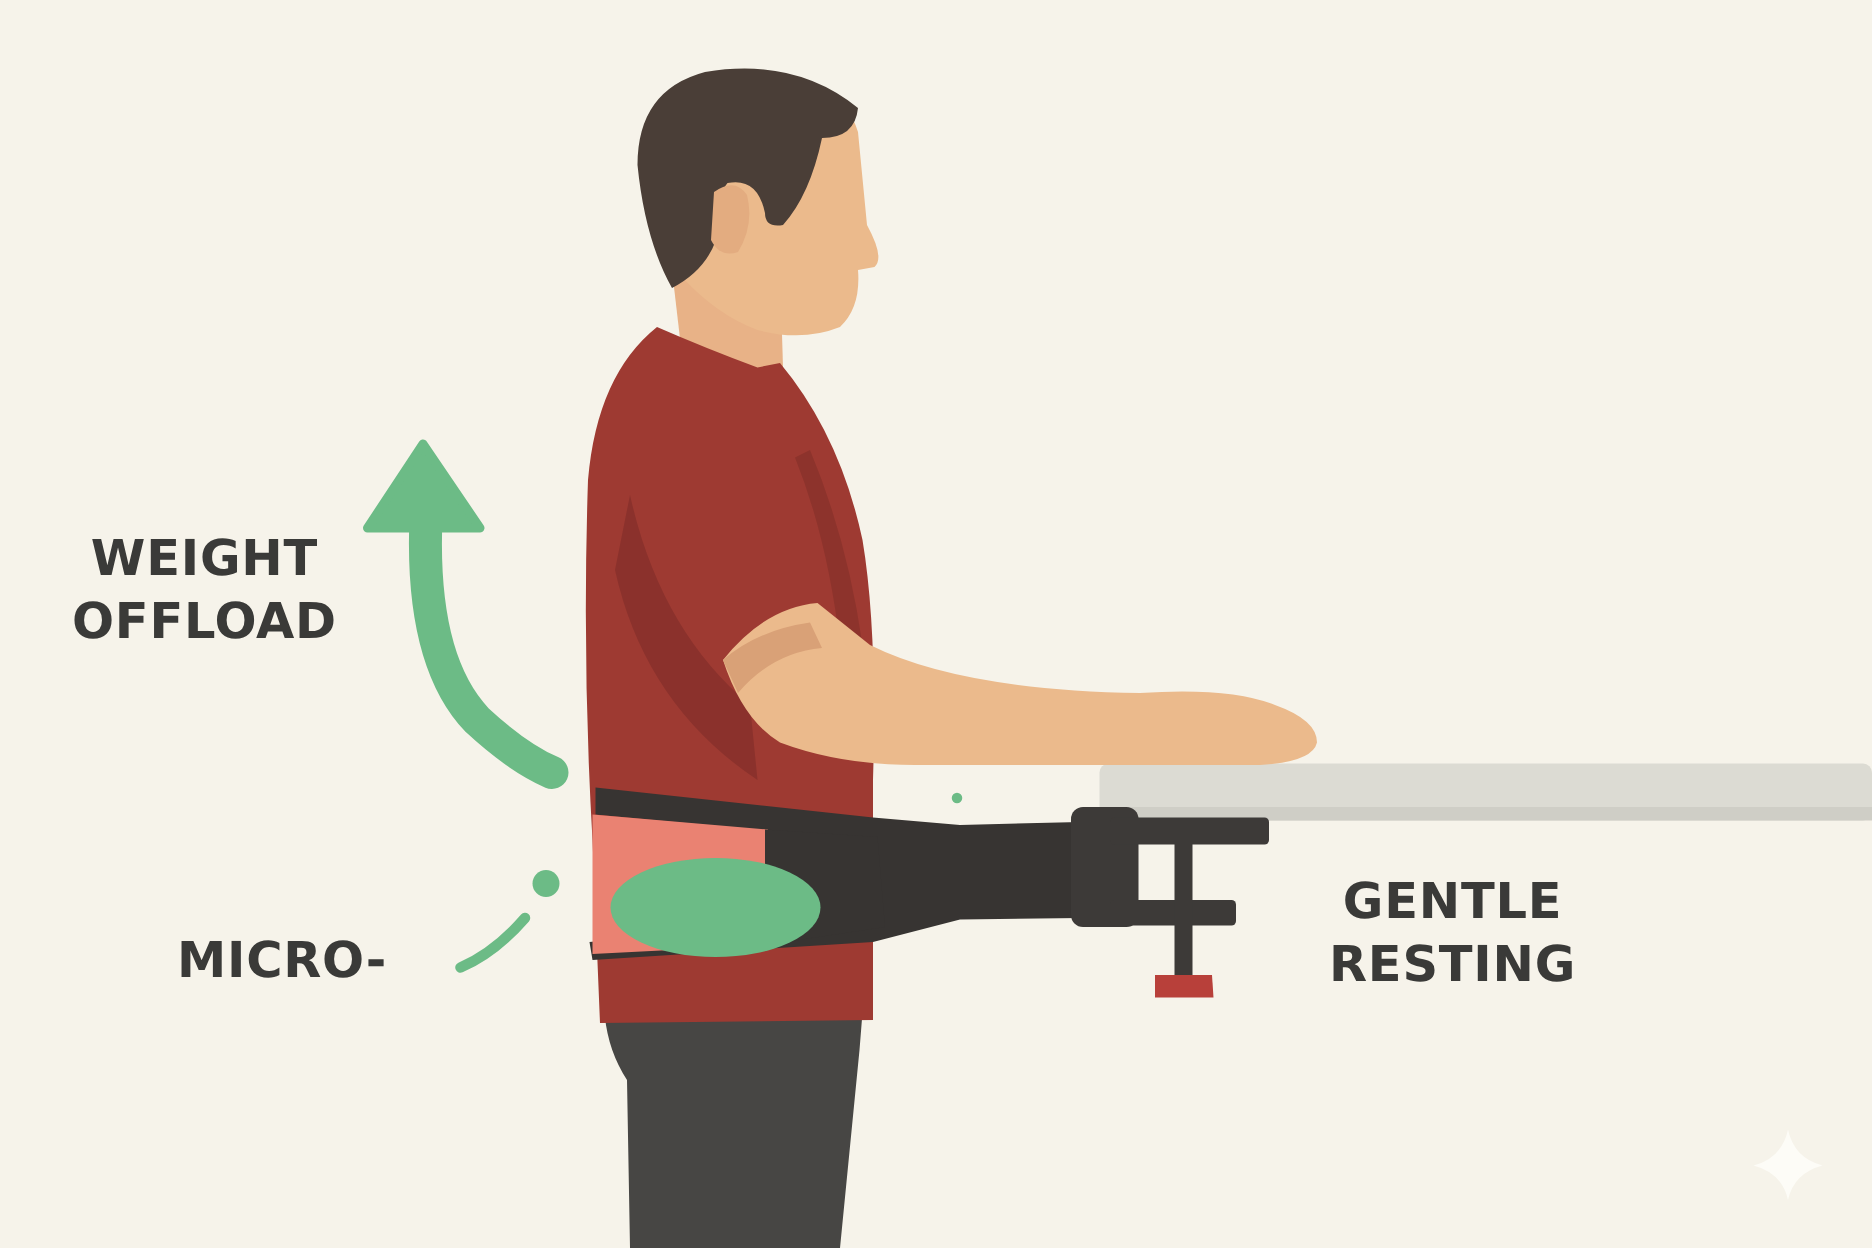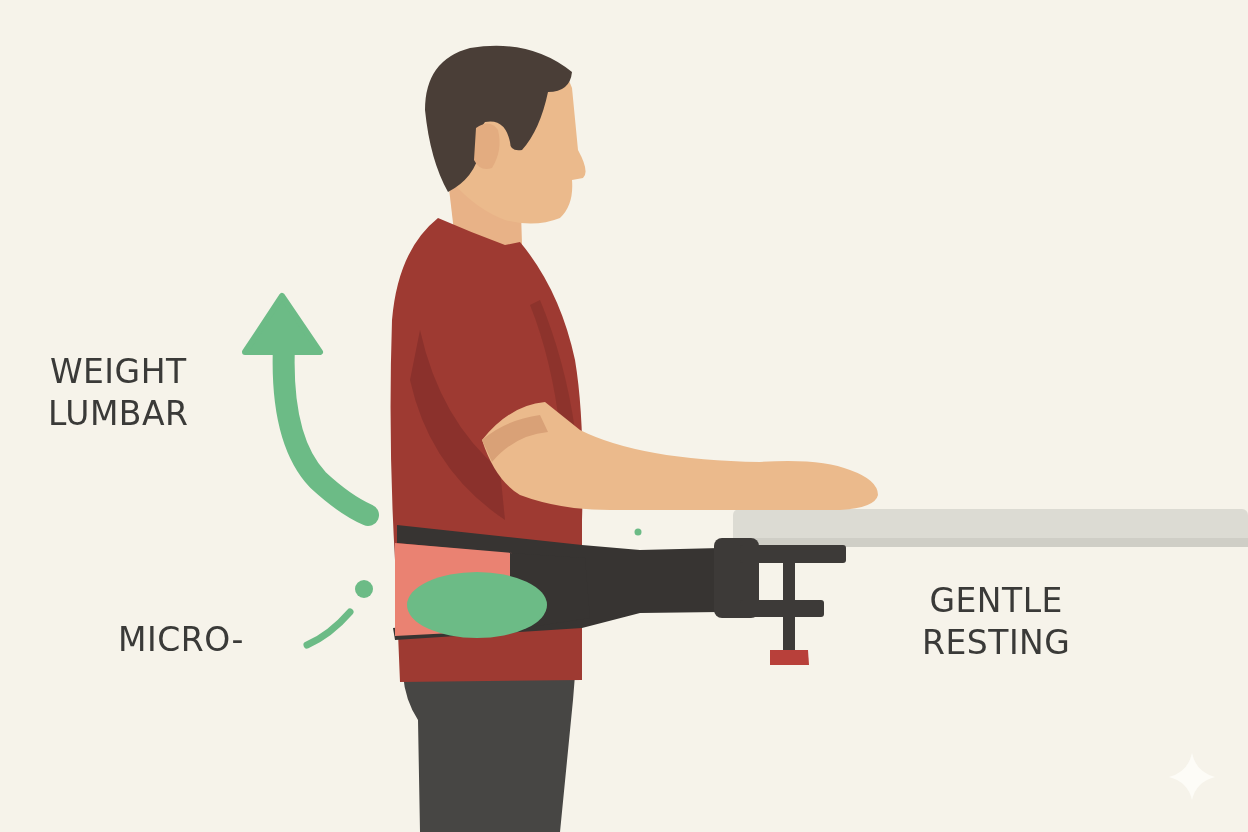--- a/index.html
+++ b/index.html
@@ -6,32 +6,32 @@
     body {
       width: 1248px; height: 832px; overflow: hidden;
       background: #f6f3ea;
       font-family: "Liberation Sans", sans-serif;
       position: relative;
     }
     .canvas { position: absolute; left: 0; top: 0; width: 1248px; height: 832px; }
     .label {
       position: absolute;
       font-family: "DejaVu Sans", sans-serif;
-      font-weight: normal;
+      font-weight: bold;
       font-size: 33px;
       line-height: 42px;
       color: #3a3a38;
       letter-spacing: 0.5px;
       text-align: center;
       white-space: nowrap;
     }
     .label span { display: block; }
     #lbl-weight { left: 48px; top: 351px; }
     #lbl-micro { left: 118px; top: 619px; }
-    #lbl-lumbar { left: 886px; top: 580px; margin-left: 36px; }
+    #lbl-lumbar { left: 886px; top: 580px; }
   </style>
 </head>
 <body>
 
 <svg class="canvas" viewBox="0 0 1248 832" xmlns="http://www.w3.org/2000/svg">
 
   <g>
     <rect x="733" y="509" width="515" height="38" rx="6" fill="#dcdbd3"></rect>
     <rect x="733" y="538" width="515" height="9" fill="#cfcec6"></rect>
   </g>
@@ -78,21 +78,21 @@
   <g>
     <circle cx="364" cy="589" r="9" fill="#6cbb86"></circle>
     <path d="M350 612 Q330 635 307 645" fill="none" stroke="#6cbb86" stroke-width="7" stroke-linecap="round"></path>
   </g>
 
   <path d="M1192 753 Q1196 772 1215 777 Q1196 782 1192 800 Q1188 782 1169 777 Q1188 772 1192 753 Z" fill="#fdfcf7"></path>
 </svg>
 
 <div class="label" id="lbl-weight">
   <span>WEIGHT</span>
-  <span>LUMBAR</span>
+  <span>OFFLOAD</span>
 </div>
 
 <div class="label" id="lbl-micro">
   <span>MICRO-</span>
 </div>
 
 <div class="label" id="lbl-lumbar">
   <span>GENTLE</span>
   <span>RESTING</span>
 </div>

